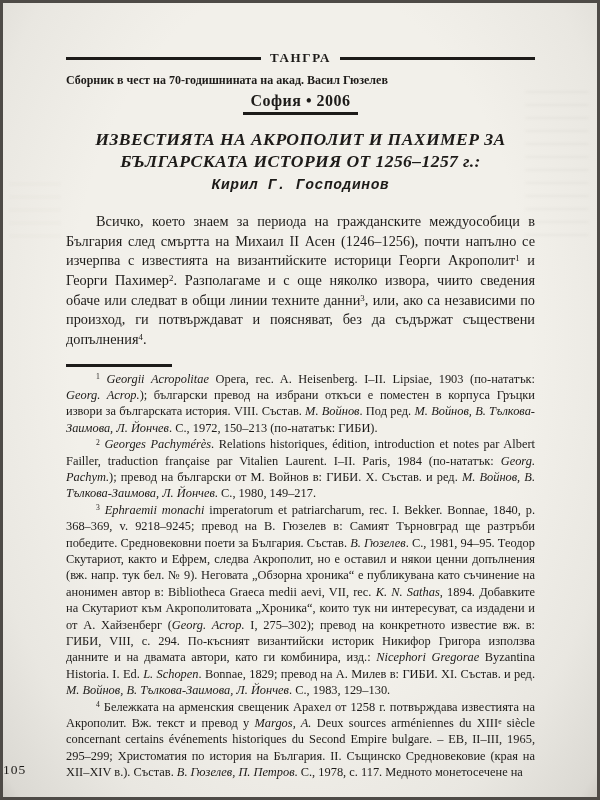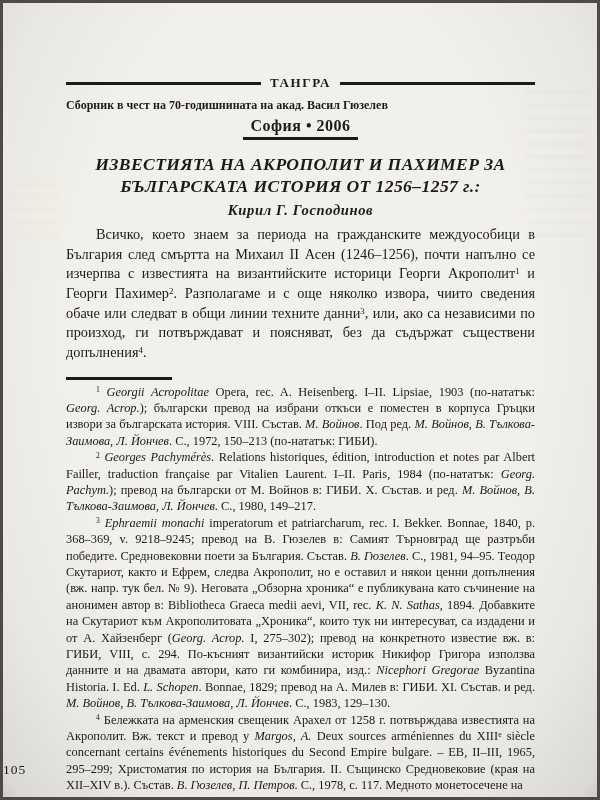--- a/index.html
+++ b/index.html
@@ -6,32 +6,32 @@
   .scan {
     position:relative; width:600px; height:800px; box-sizing:border-box;
     border:3px solid #4e4b47;
     background:
       radial-gradient(ellipse at 50% 42%, #f2f0ea 55%, #e9e7e1 80%, #dbd9d3 97%, #cfcdc7 100%);
     font-family:"Liberation Serif", serif;
     color:#1d1b19;
   }
   .content { position:absolute; left:63px; right:62px; top:0; }
 
-  .series-row { display:flex; align-items:center; gap:9px; margin-top:72px; }
+  .series-row { display:flex; align-items:center; gap:9px; margin-top:47px; }
   .series-rule { flex:1; height:3px; background:#1d1b19; }
   .series-title { font-weight:bold; font-size:13px; letter-spacing:1.6px; white-space:nowrap; }
 
   .dedication { text-align:left; font-weight:bold; font-size:12px; margin-top:7px; }
   .place-year-row { text-align:center; margin-top:4px; }
   .place-year { display:inline-block; font-weight:bold; font-size:16px; border-bottom:3px solid #1d1b19; padding:0 7px 2px 7px; letter-spacing:0.5px; }
 
   .article-title { margin-top:13px; text-align:center; font-weight:bold; font-size:17.6px; line-height:22.4px; letter-spacing:0.4px;font-style:italic; }
-  .article-author { margin-top:4px; text-align:center; font-weight:bold; font-style:italic; font-size:14.6px; letter-spacing:0.6px; }
+  .article-author { margin-top:4px; text-align:center; font-weight:bold; font-style:italic; font-size:14.6px; letter-spacing:0.6px;font-family:Liberation Mono, monospace; }
 
-  .body-par { margin-top:6px; font-size:14.3px; line-height:19.7px; text-align:justify; text-indent:30px; }
+  .body-par { margin-top:19px; font-size:14.3px; line-height:19.7px; text-align:justify; text-indent:30px; }
 
   sup { font-size:62%; vertical-align:baseline; position:relative; top:-0.45em; line-height:0; }
   .it { font-style:italic; }
 
   .fn-sep { margin-top:7px; width:106px; height:2.5px; background:#1d1b19; }
   .footnotes { margin-top:4px; font-size:12.4px; line-height:16.4px; text-align:justify; }
   .footnotes p { margin:0; text-indent:30px; }
 
   .page-number { position:absolute; left:0; right:0; bottom:19px; text-align:left; font-size:13.5px; letter-spacing:1px; }
 

